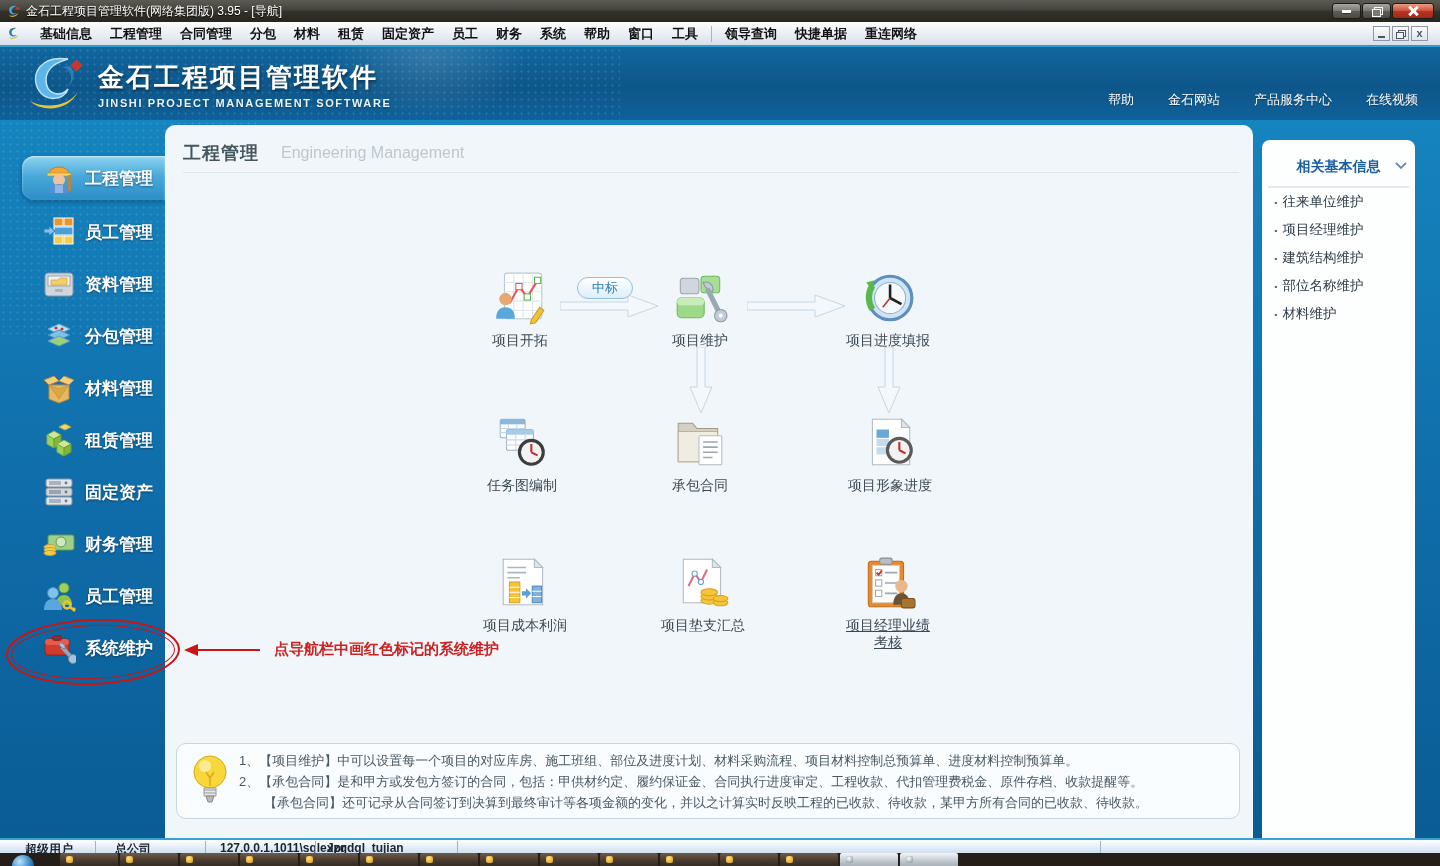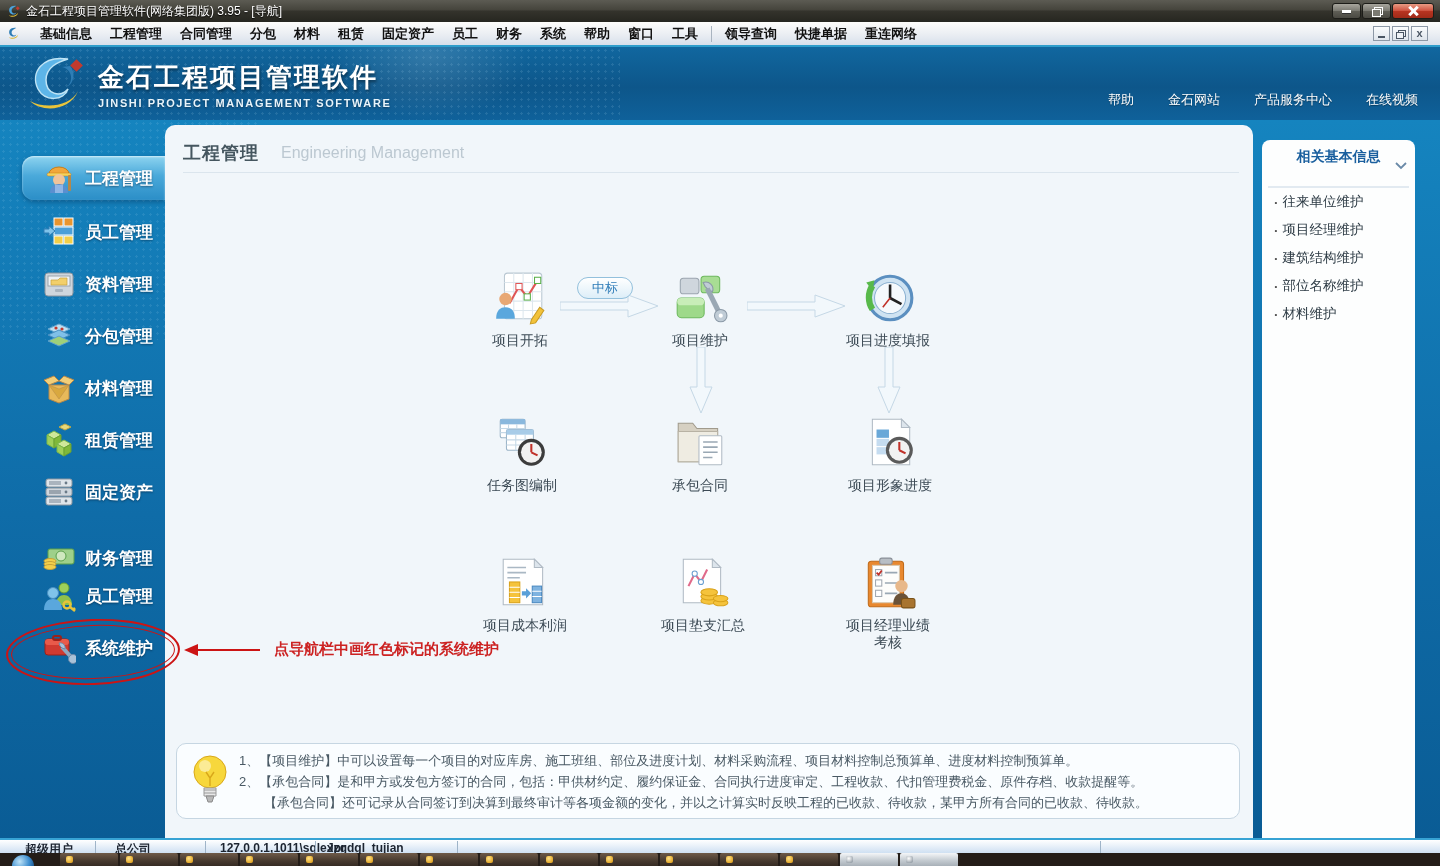--- a/index.html
+++ b/index.html
@@ -91,40 +91,40 @@
   .content { position:absolute; left:165px; top:5px; width:1088px; height:713px;
     background:#f1f6fa; border-radius:10px 10px 0 0; }
   .content-header { position:absolute; left:18px; top:8px; right:14px; height:40px;
     border-bottom:1px solid #dbe5ed; display:flex; align-items:center; }
   .ch-cn { font-size:18px; font-weight:bold; color:#45565f; letter-spacing:1px; }
   .ch-en { font-size:16px; color:#bcc8d1; margin-left:22px; }
 
   .fi { position:absolute; width:140px; text-align:center; cursor:pointer; }
   .fi .fico { width:56px; height:56px; margin:0 auto; }
   .fi .flabel { font-size:14px; color:#3c4a55; margin-top:2px; line-height:17px; }
-  .fi.wrap .flabel { width:84px; margin-left:auto; margin-right:auto; }
+  .fi.wrap .flabel { width:84px; margin-left:auto; margin-right:auto;text-decoration:underline; }
 
   .flow-arrow-h { position:absolute; }
   .flow-arrow-v { position:absolute; }
   .badge { position:absolute; width:56px; height:22px; border:1px solid #93c0dc; border-radius:12px;
     background:linear-gradient(180deg,#ffffff,#ddeef8); display:flex; align-items:center; justify-content:center;
     font-size:13px; color:#2e7cb8; }
 
   
   .notebox { position:absolute; left:11px; top:618px; width:1064px; height:76px;
     border:1px solid #c6d6e2; border-radius:10px; background:#fafdff; display:flex; align-items:center; }
   .bulb { width:38px; height:58px; margin:0 10px 0 14px; flex:0 0 38px; }
   .notes { font-size:13px; color:#495964; line-height:21px; }
   .notes .n3 { padding-left:25px; }
 
   
   .right-panel { position:absolute; left:1262px; top:20px; width:153px; height:698px;
     background:#fdfefe; border-radius:8px 8px 0 0; }
   .rp-header { height:40px; margin:8px 6px 0 6px; border-bottom:2px solid #e2eaf1;
-    display:flex; align-items:flex-start; justify-content:center; position:relative; }
+    display:flex; align-items:center; justify-content:center; position:relative; }
   .rp-title { font-size:14px; font-weight:bold; color:#1a5f9e; }
   .rp-chevron { position:absolute; right:2px; top:14px; width:12px; height:8px; }
   .rp-item { display:flex; align-items:center; padding:0 0 0 12px; height:28px; font-size:13.5px; color:#2c3a44; cursor:pointer; }
   .rp-item:first-of-type { margin-top:14px; }
   .rp-bullet { color:#555; margin-right:4px; font-weight:bold; }
 
   
   .statusbar { position:absolute; left:0; top:838px; width:1440px; height:15px;
     background:linear-gradient(180deg,#ffffff,#cfe0f2); border-top:2px solid #37a3d4; }
   .sb-text { position:absolute; top:1px; font-size:12px; color:#1c2430; font-weight:bold; white-space:nowrap; }
@@ -303,21 +303,21 @@
         <rect x="7" y="6" width="12" height="4" fill="#aab4be"></rect>
           <rect x="7" y="15" width="12" height="4" fill="#9aa4ae"></rect>
           <rect x="7" y="24" width="12" height="4" fill="#aab4be"></rect>
         <circle cx="24" cy="8" r="1.4" fill="#6a7a88"></circle>
           <circle cx="24" cy="17" r="1.4" fill="#6a7a88"></circle>
           <circle cx="24" cy="26" r="1.4" fill="#6a7a88"></circle>
       </svg>
       <span class="si-label">固定资产</span>
     </div>
 
-    <div class="side-item" style="top:416px">
+    <div class="side-item" style="top:402px">
       <svg class="si-ico" viewBox="0 0 34 34">
         <rect x="6" y="8" width="26" height="15" rx="2" fill="#9ed08a" stroke="#5a9f4a"></rect>
         <circle cx="19" cy="15" r="5" fill="#cfe8bf" stroke="#5a9f4a"></circle>
         <ellipse cx="8" cy="20" rx="6" ry="2.5" fill="#f2cf4a" stroke="#c8a23a"></ellipse>
         <ellipse cx="8" cy="23" rx="6" ry="2.5" fill="#f2cf4a" stroke="#c8a23a"></ellipse>
         <ellipse cx="8" cy="26" rx="6" ry="2.5" fill="#f2cf4a" stroke="#c8a23a"></ellipse>
       </svg>
       <span class="si-label">财务管理</span>
     </div>
 

